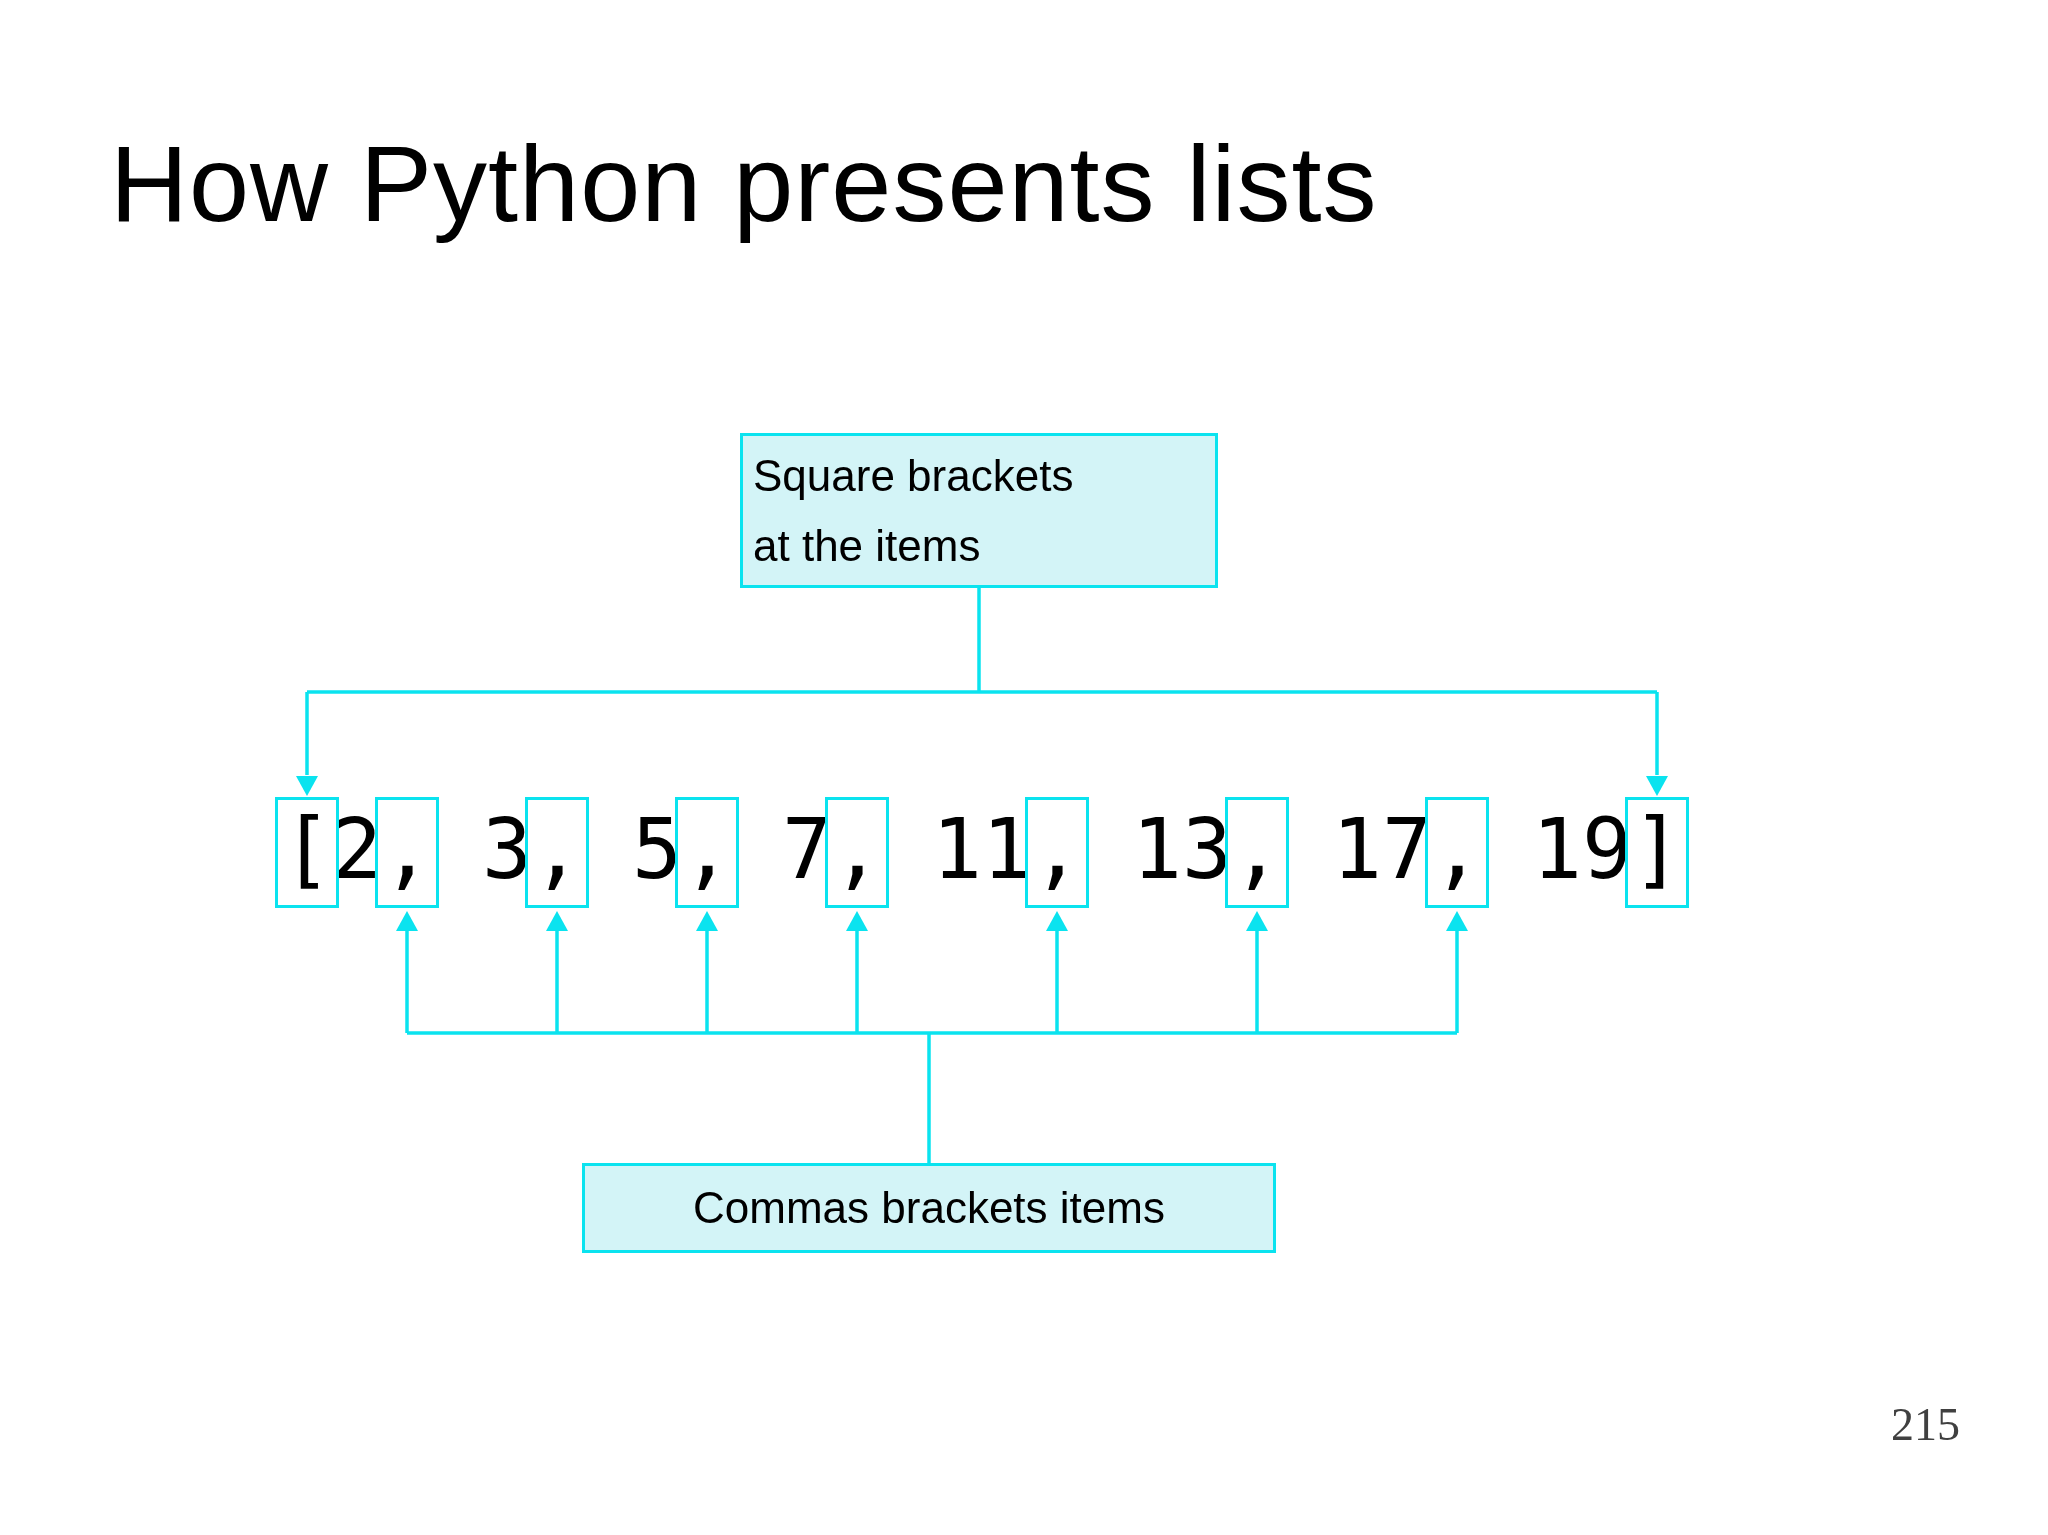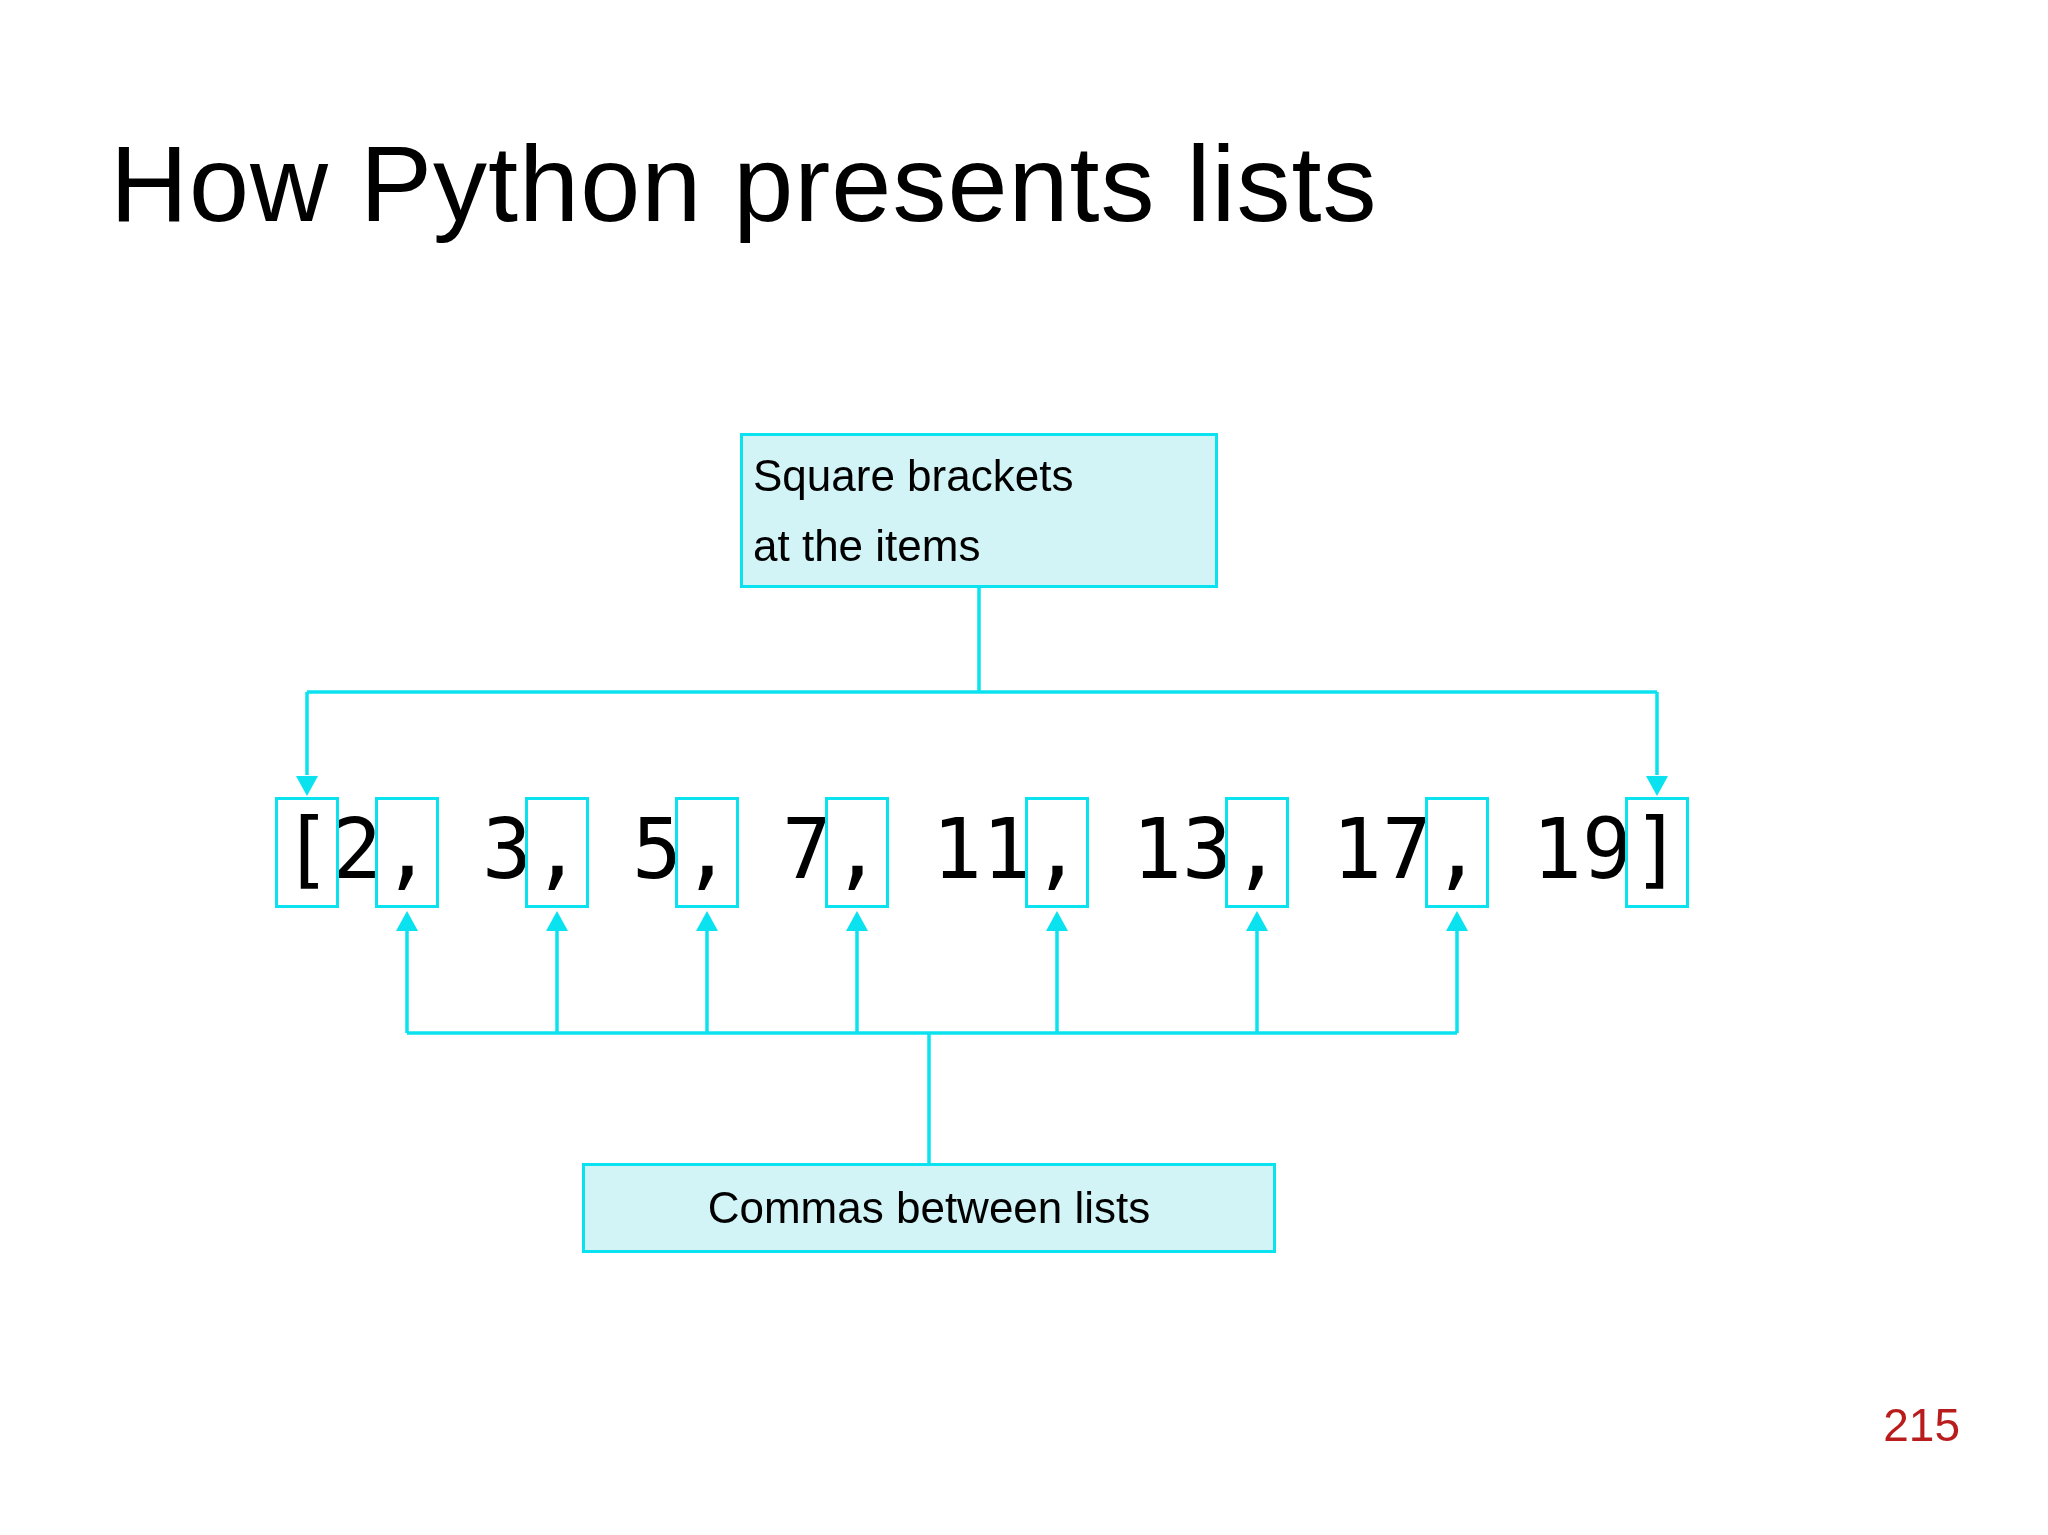--- a/index.html
+++ b/index.html
@@ -29,21 +29,21 @@
     position:absolute; top:795px; width:50px; height:110px; line-height:110px;
     text-align:center; font-family:"DejaVu Sans Mono", monospace;
     font-size:83px; color:#000000; white-space:pre;
   }
   .char-box {
     position:absolute; top:797px; width:64px; height:111px;
     border:3px solid #0ae3ef; background:transparent;
   }
   .page-number {
     position:absolute; left:1860px; top:1398px; width:100px; text-align:right;
-    font-family:Liberation Sans, sans-serif; font-size:46px; color:#b91c1c;
+    font-family:Liberation Serif, serif; font-size:46px; color:#404040;
   }
 </style>
 </head>
 <body>
 
 <div class="slide">
 
   <div class="title">How Python presents lists</div>
 
   <div class="callout callout-top">
@@ -110,18 +110,18 @@
       <div class="char-box" style="left: 375px;"></div>
       <div class="char-box" style="left: 525px;"></div>
       <div class="char-box" style="left: 675px;"></div>
       <div class="char-box" style="left: 825px;"></div>
       <div class="char-box" style="left: 1025px;"></div>
       <div class="char-box" style="left: 1225px;"></div>
       <div class="char-box" style="left: 1425px;"></div>
     </div>
 
   <div class="callout callout-bottom">
-    <div>Commas between lists</div>
+    <div>Commas brackets items</div>
   </div>
 
   <div class="page-number">215</div>
 
 </div>
 
 </body></html>

